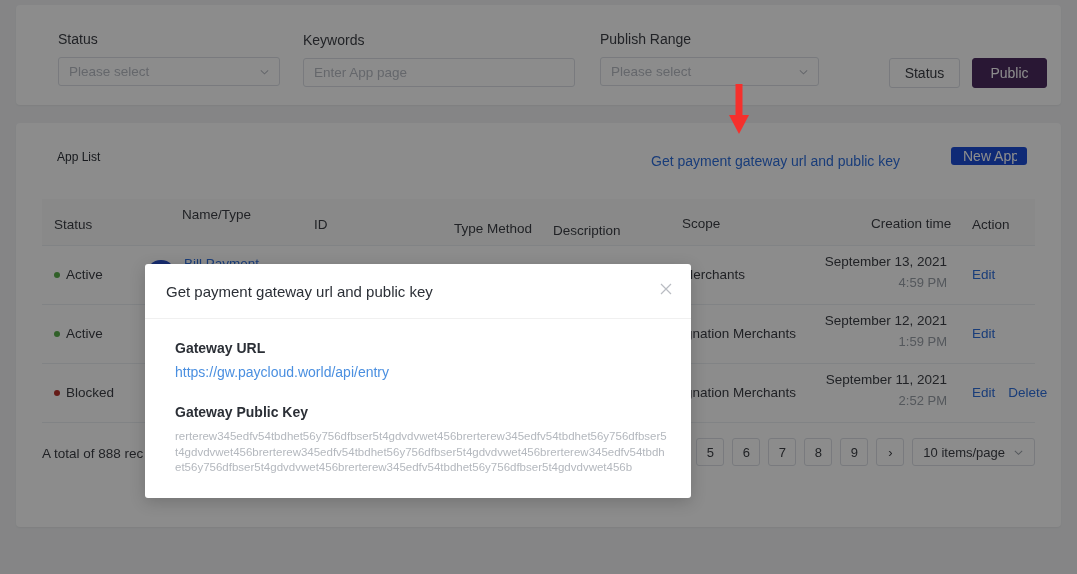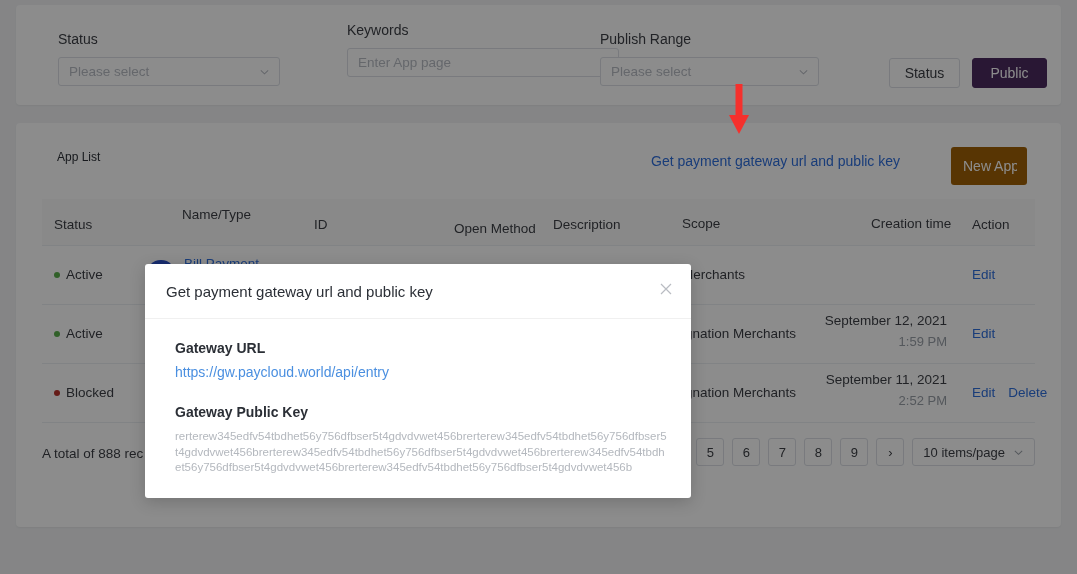--- a/index.html
+++ b/index.html
@@ -92,22 +92,22 @@
     font-size: 12px; color: #2b2f36;
   }
   #gateway-link {
     position: absolute; left: 635px; top: 30px;
     font-size: 14px; color: #2f6fdd;
     cursor: pointer;
     white-space: nowrap;
   }
   #new-app-btn {
     position: absolute; left: 935px; top: 24px;
-    width: 76px; height: 38px;
-    background: #a16207; color: #fff;
+    width: 76px; height: 18px;
+    background: #1d4ed8; color: #fff;
     border-radius: 3px;
     font-size: 14px;
     display: flex; align-items: center; justify-content: center;
     overflow: hidden;
     white-space: nowrap;
     cursor: pointer;
   }
   #new-app-btn span {
     display: block;
     margin-left: 2px;
@@ -266,21 +266,21 @@
       <div class="input-box">
         <span>Please select</span>
         <span class="caret">
           <svg viewBox="0 0 12 12" width="11" height="11">
               <path d="M2 4.3 L6 8 L10 4.3" fill="none" stroke="currentColor" stroke-width="1.1"></path>
             </svg>
         </span>
       </div>
     </div>
 
-    <div class="field" style="left:287px; top:16px; width:272px;margin-left:44px;">
+    <div class="field" style="left:287px; top:26px; width:272px;">
       <div class="field-label">Keywords</div>
       <div class="input-box">
         <span>Enter App page</span>
       </div>
     </div>
 
     <div class="field" style="left:584px; top:25px; width:219px;">
       <div class="field-label">Publish Range</div>
       <div class="input-box">
         <span>Please select</span>
@@ -309,41 +309,45 @@
     <div id="new-app-btn">
       <span>New App</span>
     </div>
 
     <div id="table">
 
       <div id="thead">
         <div class="th" style="left:12px; top:18px;">Status</div>
         <div class="th" style="left:140px; top:8px;">Name/Type</div>
         <div class="th" style="left:272px; top:18px;">ID</div>
-        <div class="th" style="left:412px; top:22px;">Open Method</div>
-        <div class="th" style="left:511px; top:18px;">Description</div>
+        <div class="th" style="left:412px; top:22px;">Type Method</div>
+        <div class="th" style="left:511px; top:24px;">Description</div>
         <div class="th" style="left:640px; top:17px;">Scope</div>
         <div class="th" style="left:829px; top:17px;">Creation time</div>
         <div class="th" style="left:930px; top:18px;">Action</div>
       </div>
 
       <div class="row">
         <div class="status-cell cell">
           <span class="dot" style="background:#5aaf4b"></span>
           <span>Active</span>
         </div>
         <div class="avatar" style="background:#2a50c8"></div>
         <div class="name-wrap">
           <span class="name-link">Bill Payment</span>
           <span class="type-text"></span>
         </div>
         <div class="cell id-cell"></div>
         <div class="cell open-cell"></div>
         <div class="cell desc-cell"></div>
         <div class="cell scope-cell">Merchants</div>
+        <div class="time-cell">
+          <span class="time-date">September 13, 2021</span>
+          <span class="time-clock">4:59 PM</span>
+        </div>
         <div class="action-cell">
           <span class="action-link">Edit</span>
         </div>
       </div>
 
       <div class="row">
         <div class="status-cell cell">
           <span class="dot" style="background:#5aaf4b"></span>
           <span>Active</span>
         </div>

